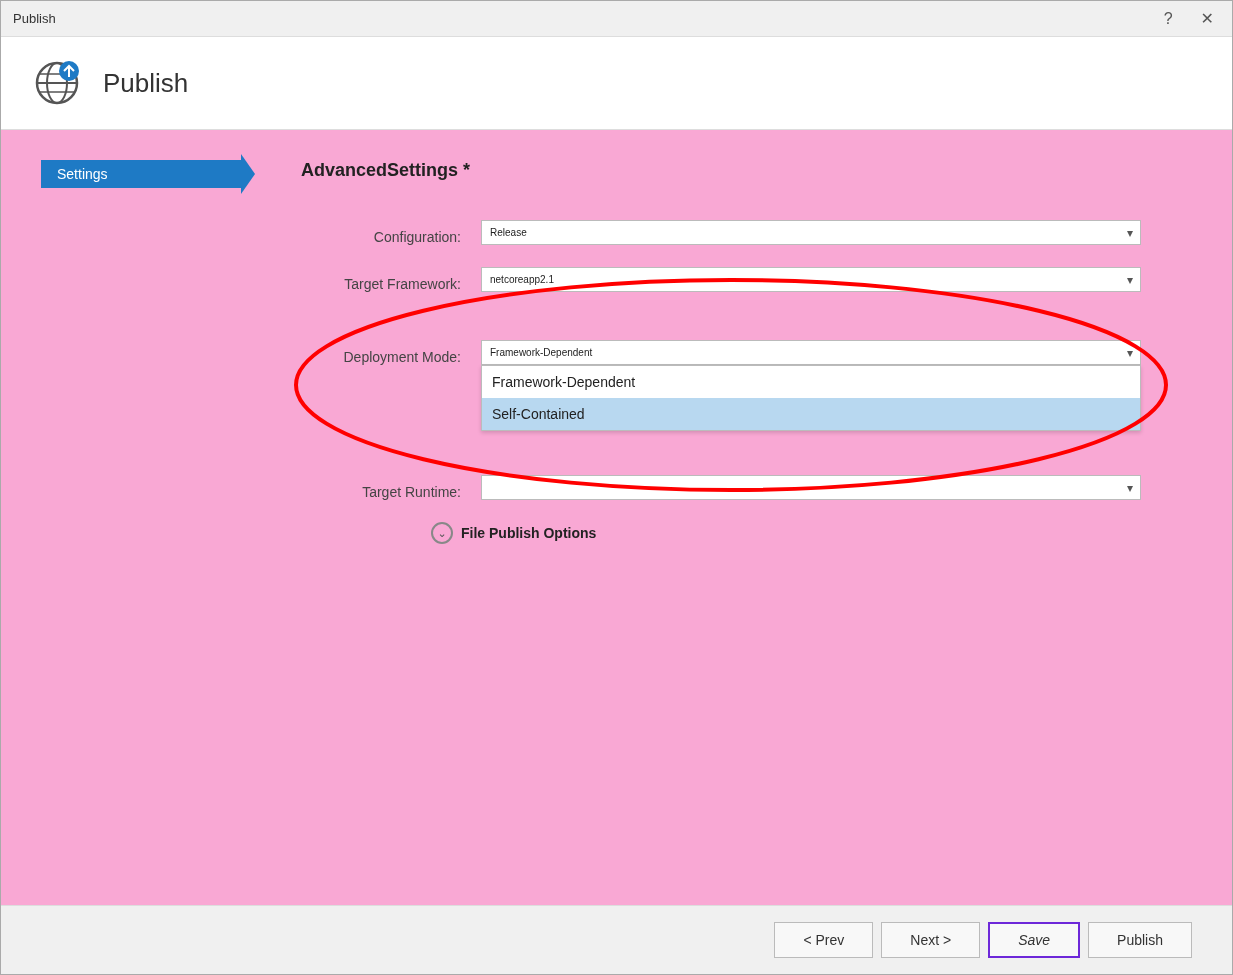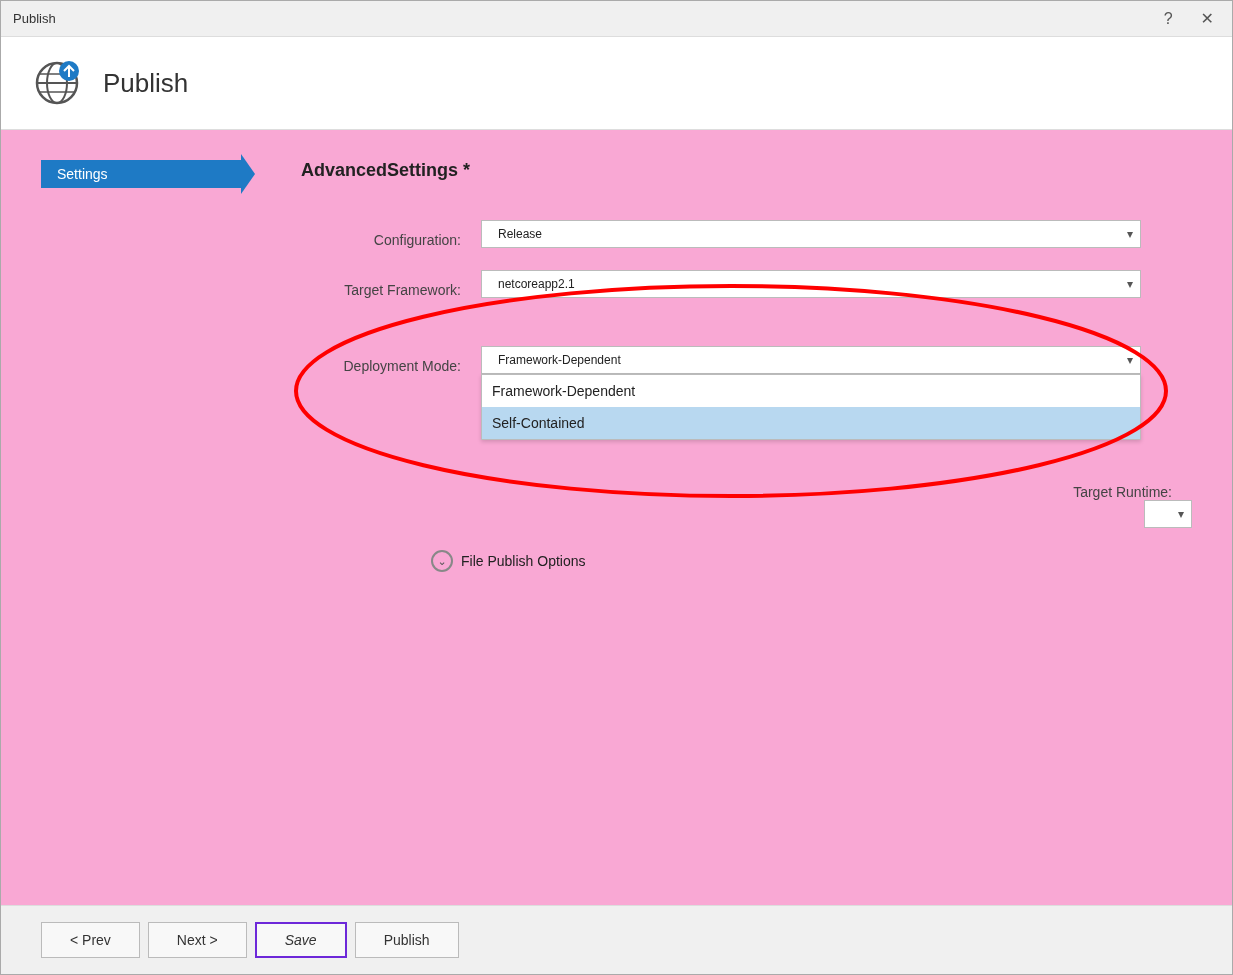--- a/index.html
+++ b/index.html
@@ -132,24 +132,24 @@
       color: #444;
       font-size: 14px;
     }
     .form-control-wrapper {
       flex: 1;
       max-width: 660px;
       position: relative;
     }
     .form-select {
       width: 100%;
-      padding: 6px 30px 6px 16px;
+      padding: 6px 30px 6px 8px;
       border: 1px solid #bbb;
       background: #fff;
-      font-size: 12px;
+      font-size: 10px;
       appearance: none;
       cursor: pointer;
       color: #222;
     }
     .select-arrow {
       position: absolute;
       right: 8px;
       top: 50%;
       transform: translateY(-50%);
       pointer-events: none;
@@ -198,29 +198,30 @@
       border: 2px solid #888;
       border-radius: 50%;
       display: flex;
       align-items: center;
       justify-content: center;
       color: #555;
       font-size: 11px;
       cursor: pointer;
     }
     .file-publish-label {
-      font-weight: normal;
+      font-weight: bold;
       font-size: 14px;
       color: #222;
       text-align: center;
     }
 
     
     .footer {
       display: flex;
+      justify-content: flex-end;
       padding: 16px 40px;
       gap: 8px;
       border-top: 1px solid #ddd;
       background: #f0f0f0;
     }
     .footer-btn {
       padding: 8px 28px;
       font-size: 14px;
       cursor: pointer;
       border: 1px solid #bbb;
@@ -313,21 +314,21 @@
 
             
             <div class="dropdown-list">
               <div class="dropdown-item">Framework-Dependent</div>
               <div class="dropdown-item selected">Self-Contained</div>
             </div>
           </div>
         </div>
       </div>
 
-      <div class="form-row" style="margin-top: 110px; flex-direction: column;">
+      <div class="form-row" style="margin-top: 110px;">
         <div class="form-label">Target Runtime:</div>
         <div class="form-control-wrapper">
           <select class="form-select">
             <option></option>
           </select>
           <span class="select-arrow">▾</span>
         </div>
       </div>
 
       <div class="file-publish-row">

